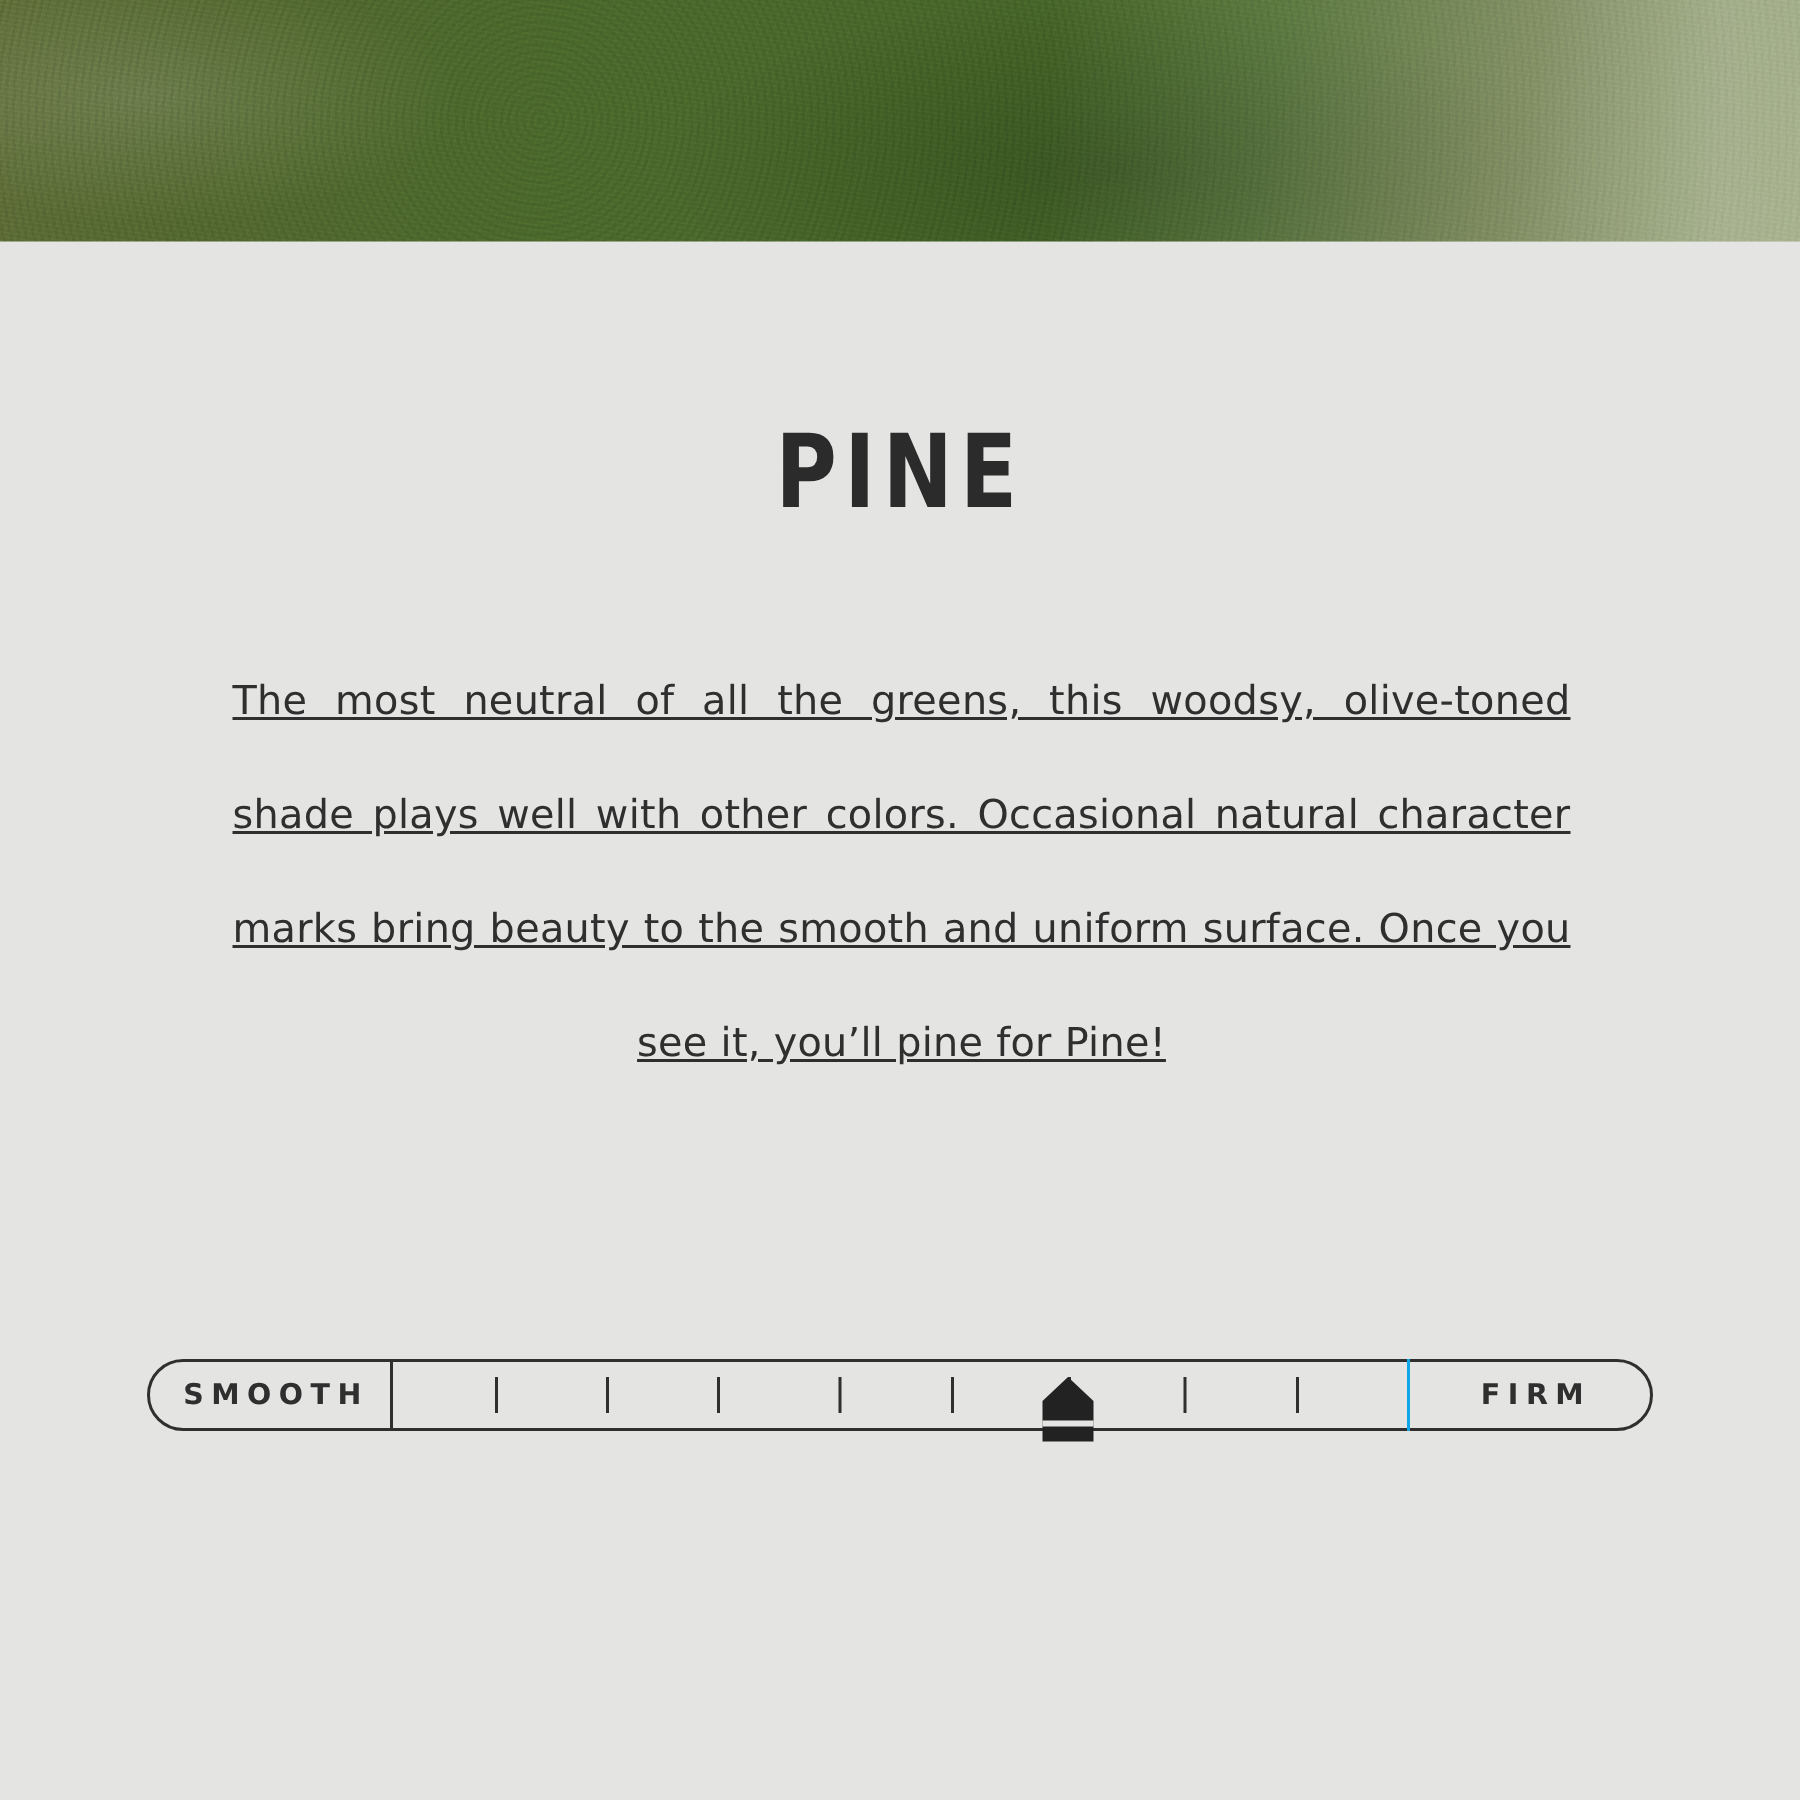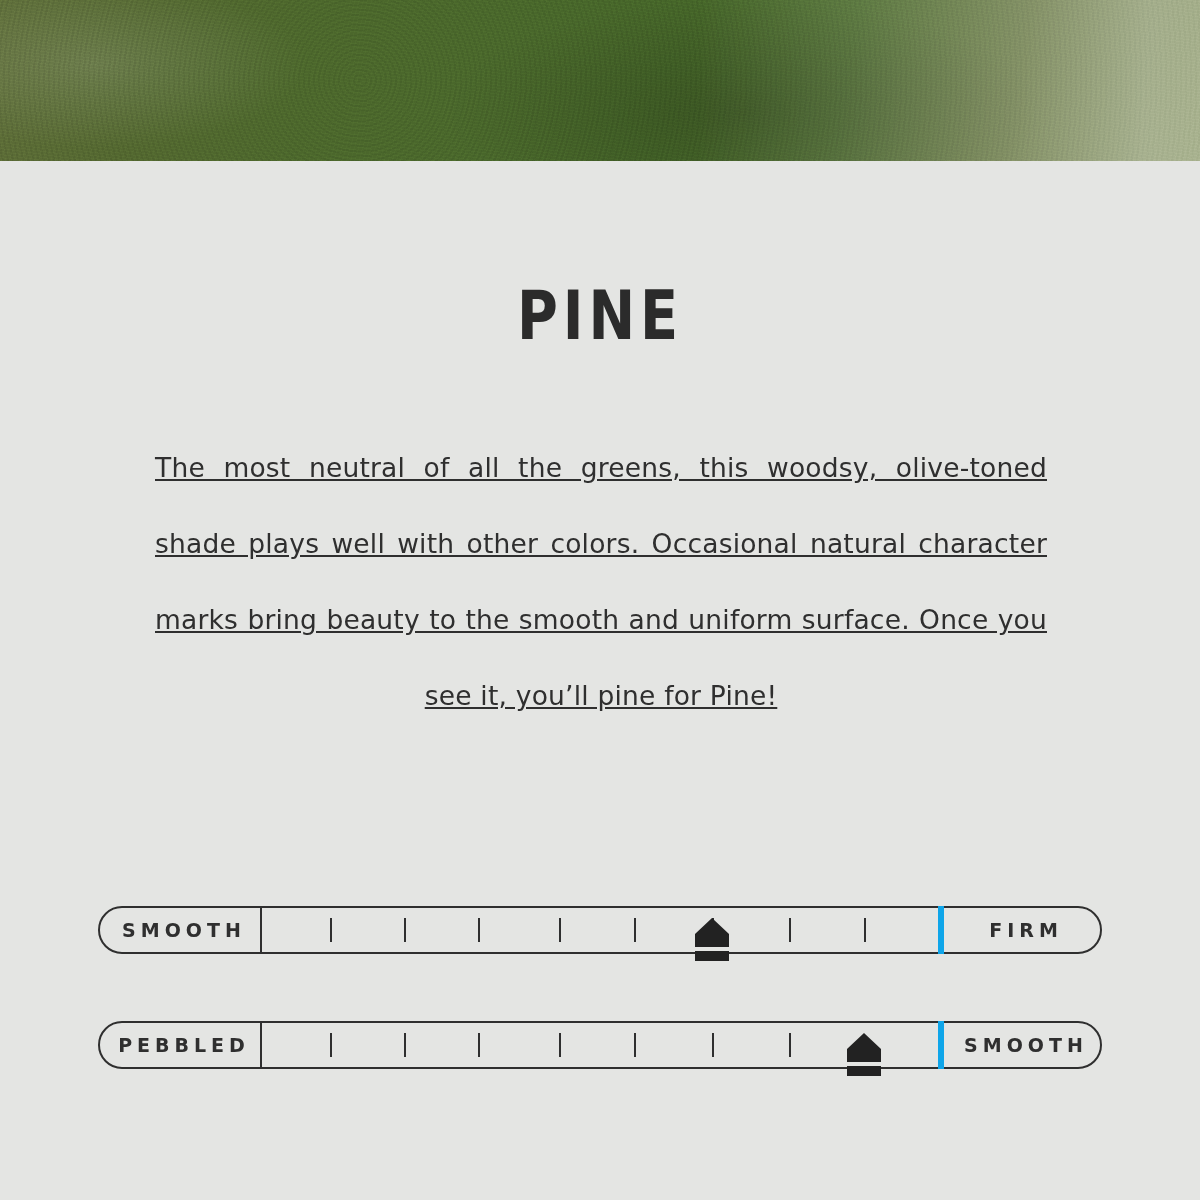--- a/index.html
+++ b/index.html
@@ -135,21 +135,21 @@
   }
   .scale-label.left {
     left: 0;
     width: 164px;
     border-right: 2px solid #2f2f2f;
     padding-left: 10px;
   }
   .scale-label.right {
     right: 0;
     width: 164px;
-    border-left: 6px solid #0ea5e9;
+    border-left: 2px solid #0ea5e9;
     padding-left: 6px;
   }
   .ticks {
     position: absolute;
     left: 164px;
     right: 164px;
     top: 0;
     height: 48px;
   }
   .tick {
@@ -224,35 +224,15 @@
         <div class="tick" style="left:89%"></div>
         <div class="marker" style="left:66.5%">
           <div class="head"></div>
           <div class="body"></div>
           <div class="gap"></div>
           <div class="base"></div>
         </div>
       </div>
     </div>
 
-    <div class="scale-row">
-      <div class="scale-track"></div>
-      <div class="scale-label left">PEBBLED</div>
-      <div class="scale-label right">SMOOTH</div>
-      <div class="ticks">
-        <div class="tick" style="left:10%"></div>
-        <div class="tick" style="left:21%"></div>
-        <div class="tick" style="left:32%"></div>
-        <div class="tick" style="left:44%"></div>
-        <div class="tick" style="left:55%"></div>
-        <div class="tick" style="left:66.5%"></div>
-        <div class="tick" style="left:78%"></div>
-        <div class="marker" style="left:89%">
-          <div class="head"></div>
-          <div class="body"></div>
-          <div class="gap"></div>
-          <div class="base"></div>
-        </div>
-      </div>
-    </div>
 
   </div>
 </div>
 
 </body></html>

